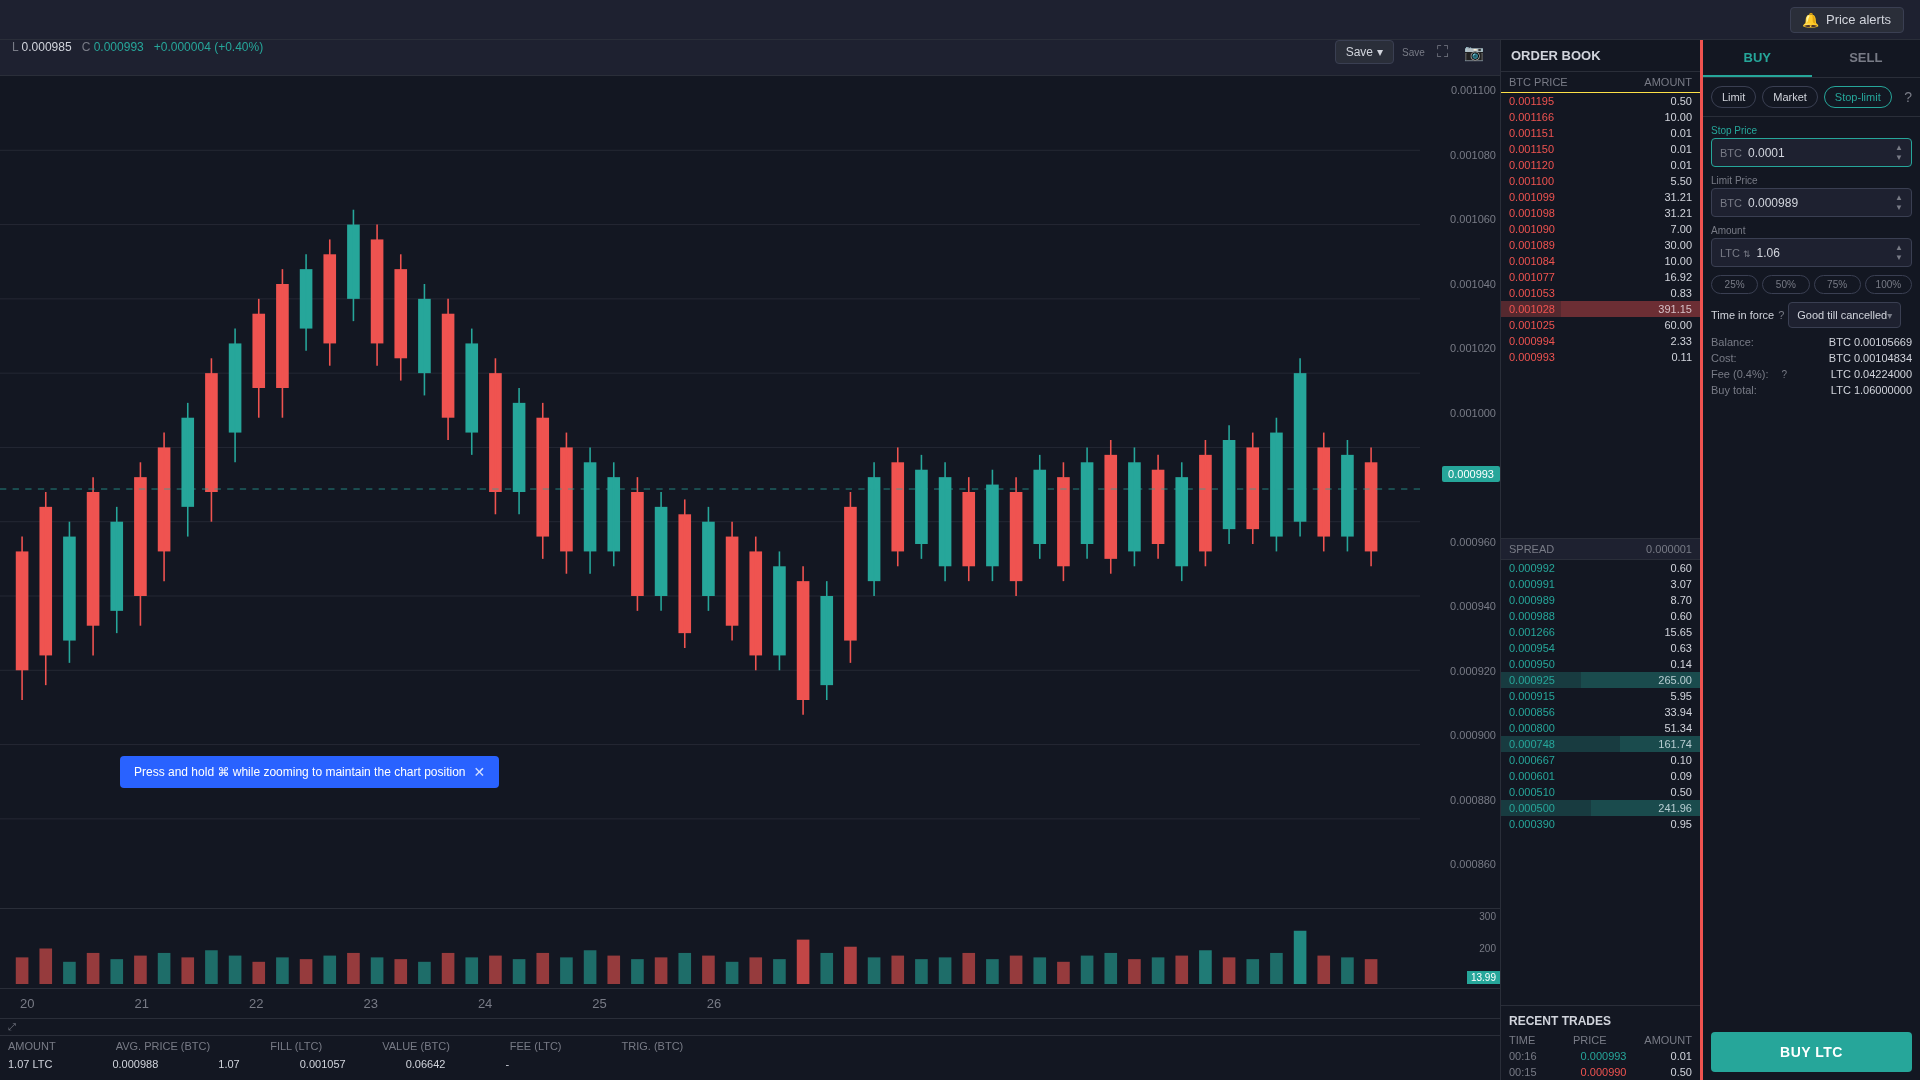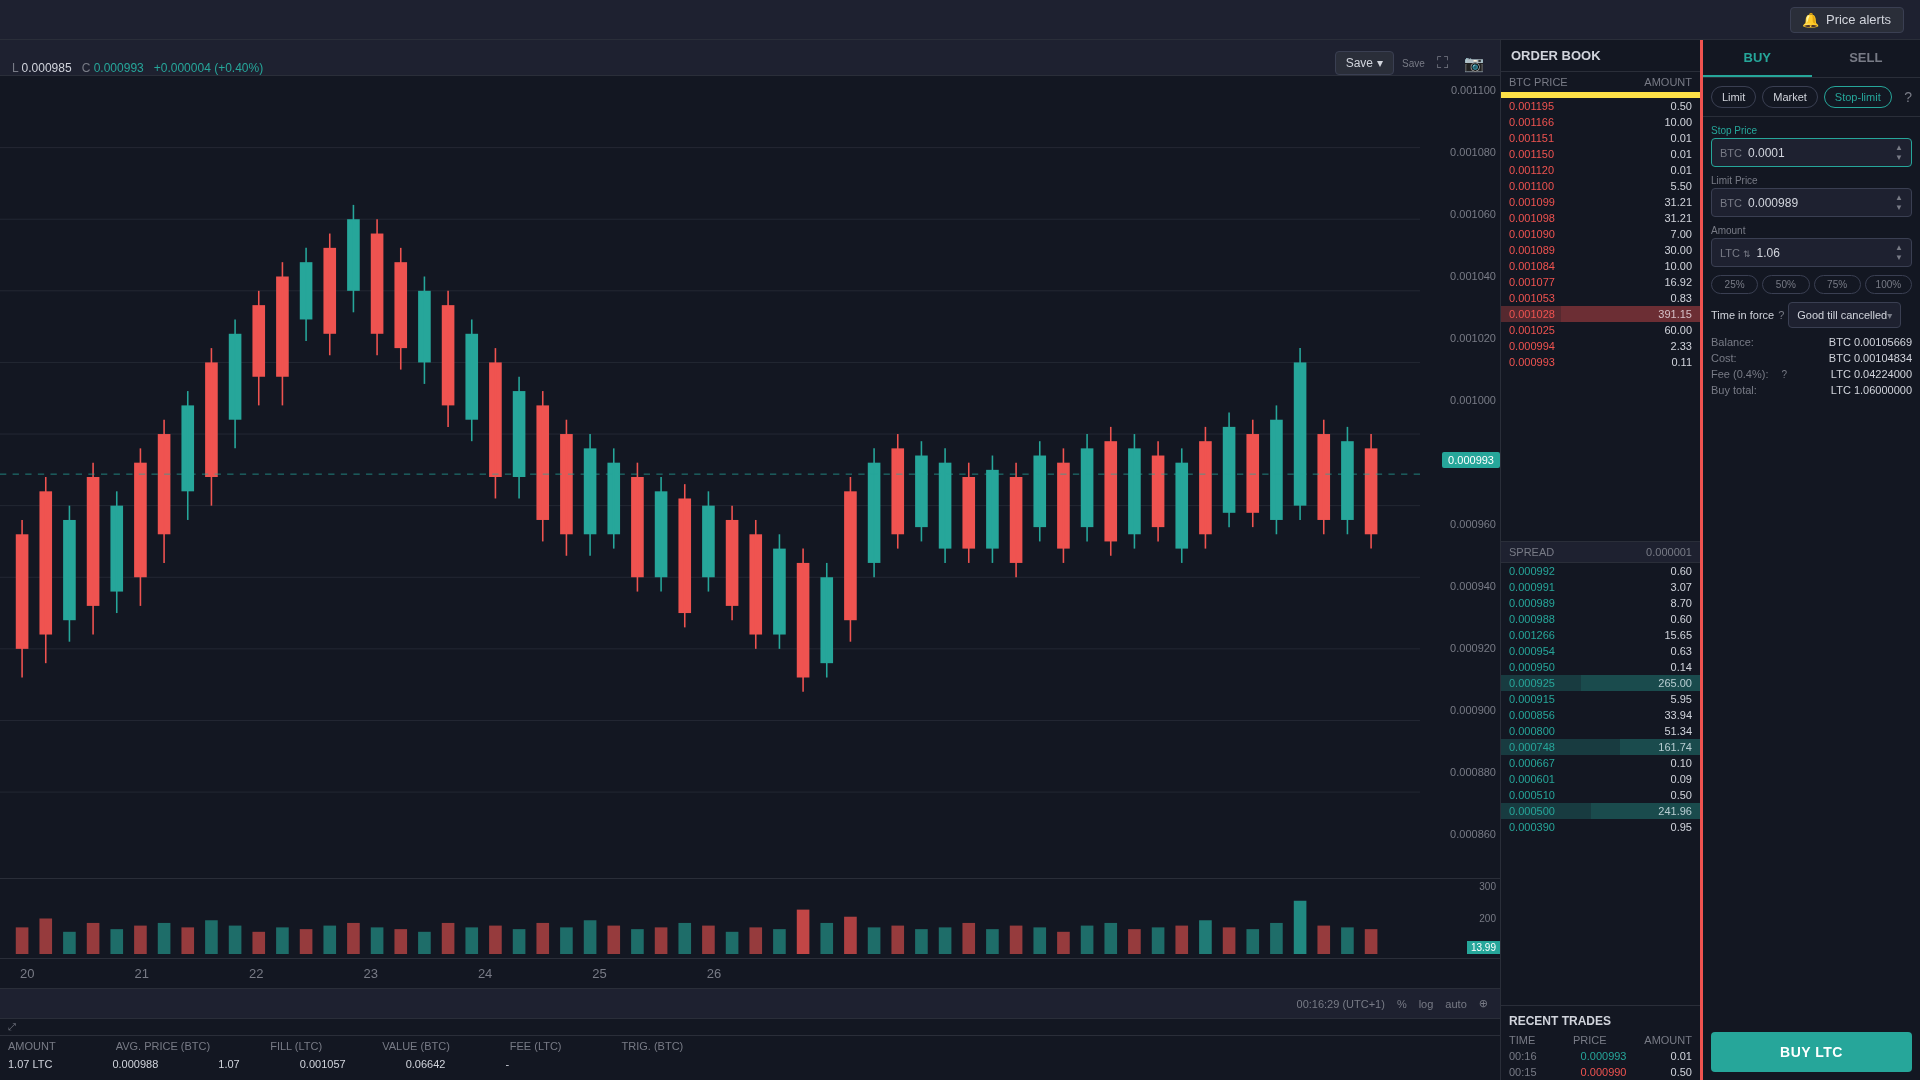--- a/index.html
+++ b/index.html
@@ -54,21 +54,21 @@
       display: flex;
       flex-direction: column;
       background: #131722;
       position: relative;
     }
 
     .chart-toolbar {
       height: 36px;
       background: #1e2130;
       display: flex;
-      align-items: flex-end;
+      align-items: flex-start;
       justify-content: flex-end;
       padding: 0 12px;
       border-bottom: 1px solid #2a2e39;
     }
     .chart-stat {
       font-size: 12px;
       color: #d1d4dc;
     }
     .chart-stat .label { color: #787b86; }
     .chart-stat .open { color: #d1d4dc; }
@@ -209,21 +209,21 @@
       font-weight: 600;
       color: #d1d4dc;
       border-bottom: 1px solid #2a2e39;
     }
     .ob-col-headers {
       display: flex;
       justify-content: space-between;
       padding: 4px 8px;
       color: #787b86;
       font-size: 11px;
-      border-bottom: 6px solid #fde047;
+      border-bottom: 1px solid #fde047;
     }
     .ob-rows {
       flex: 1;
       overflow: hidden;
     }
     .ob-row {
       display: flex;
       justify-content: space-between;
       padding: 2px 8px;
       font-size: 11px;
@@ -683,20 +683,24 @@
         <span>0.000920</span>
         <span>0.000900</span>
         <span>0.000880</span>
         <span>0.000860</span>
       </div>
 
       <div class="current-price-badge" style="top: calc(48% - 9px); right: 0;">
         <span>0.000993</span>
       </div>
 
+      <div class="chart-tooltip">
+        <span>Press and hold ⌘ while zooming to maintain the chart position</span>
+        <span class="tooltip-close">✕</span>
+      </div>
     </div>
 
     <div class="volume-area">
       <div style="position:absolute;right:80px;top:4px;bottom:4px;left:0;overflow:hidden;">
         <svg width="100%" height="100%" viewBox="0 0 900 80" preserveAspectRatio="none">
 
           <rect x="10" y="50" width="8" height="30" fill="#ef5350" opacity="0.6"></rect>
           <rect x="25" y="40" width="8" height="40" fill="#ef5350" opacity="0.6"></rect>
           <rect x="40" y="55" width="8" height="25" fill="#26a69a" opacity="0.6"></rect>
           <rect x="55" y="45" width="8" height="35" fill="#ef5350" opacity="0.6"></rect>
@@ -771,27 +775,20 @@
     <div class="date-axis">
       <span>20</span>
       <span>21</span>
       <span>22</span>
       <span>23</span>
       <span>24</span>
       <span>25</span>
       <span>26</span>
     </div>
 
-    <div class="chart-bottom-bar">
-      <span>00:16:29 (UTC+1)</span>
-      <span>%</span>
-      <span style="cursor:pointer;">log</span>
-      <span style="cursor:pointer;">auto</span>
-      <span style="cursor:pointer;">⊕</span>
-    </div>
 
     <div class="bottom-section">
       <div style="display:flex;align-items:center;padding:2px 8px;border-bottom:1px solid #2a2e39;">
         <span style="color:#787b86;font-size:10px;flex:1;">⤢</span>
       </div>
       <div class="bottom-section-header">
         <span>AMOUNT</span>
         <span>AVG. PRICE (BTC)</span>
         <span>FILL (LTC)</span>
         <span>VALUE (BTC)</span>

